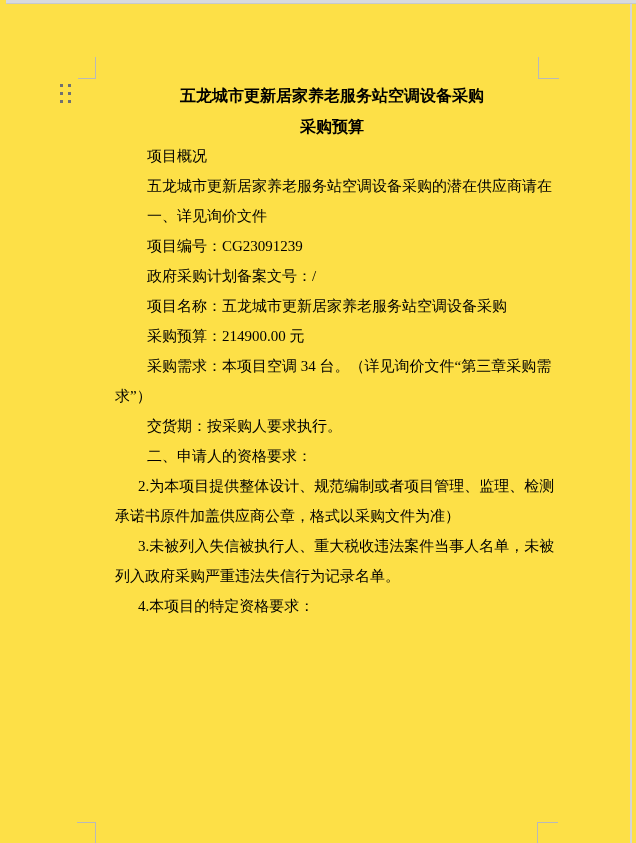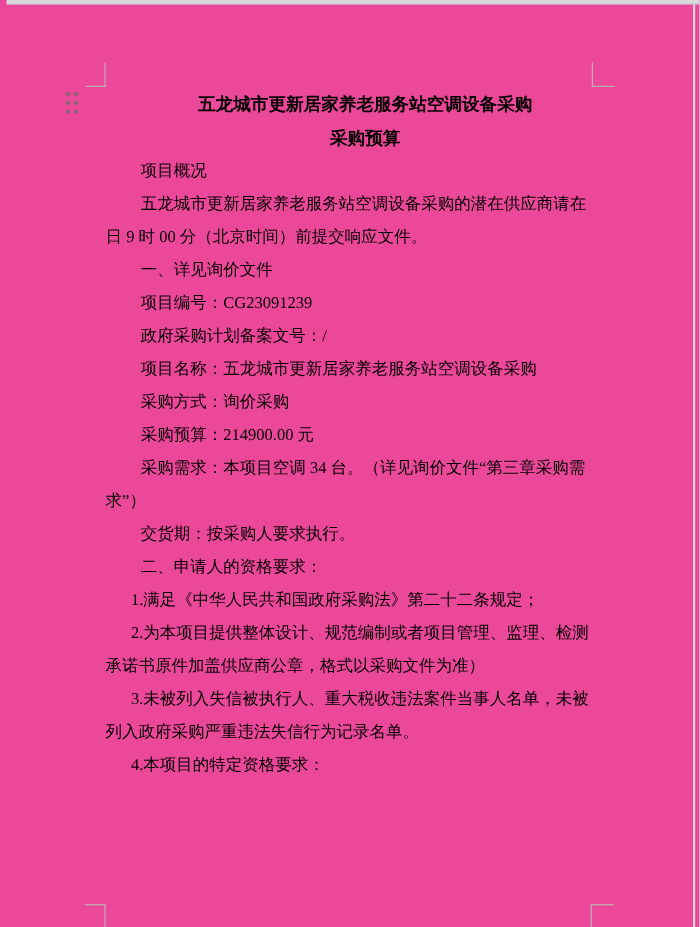--- a/index.html
+++ b/index.html
@@ -8,21 +8,21 @@
     width: 636px;
     height: 843px;
     background: #ffffff;
     overflow: hidden;
     font-family: "Liberation Serif", "DejaVu Serif", serif;
   }
   .viewport {
     position: relative;
     width: 636px;
     height: 843px;
-    background: #ec4899;
+    background: #fde047;
   }
   
   .top-bar {
     position: absolute;
     top: 0; left: 6px; right: 0;
     height: 3px;
     background: #d8dade;
     border-bottom: 1px solid #c6c9cc;
   }
   .right-edge {
@@ -76,20 +76,21 @@
     position: absolute;
     left: 96px; top: 141px;
     width: 444px;
     color: #000000;
   }
   .ln {
     height: 30px;
     line-height: 30px;
     font-size: 15px;
     white-space: nowrap;
+    margin-left: 19px;
   }
   .ind2 { padding-left: 32px; }
   .indnum { padding-left: 23px; }
 </style>
 </head>
 <body>
 
 <div class="viewport">
 
   <div class="top-bar"></div>
@@ -114,32 +115,29 @@
   </div>
 
   <div class="doc-title">
     <div class="t-line">五龙城市更新居家养老服务站空调设备采购</div>
     <div class="t-line">采购预算</div>
   </div>
 
   <div class="doc-body">
     <div class="ln ind2">项目概况</div>
     <div class="ln ind2">五龙城市更新居家养老服务站空调设备采购的潜在供应商请在</div>
-    <div class="ln">日 9 时 00 分（北京时间）前提交响应文件。</div>
     <div class="ln ind2">一、详见询价文件</div>
     <div class="ln ind2">项目编号：CG23091239</div>
     <div class="ln ind2">政府采购计划备案文号：/</div>
     <div class="ln ind2">项目名称：五龙城市更新居家养老服务站空调设备采购</div>
-    <div class="ln ind2">采购方式：询价采购</div>
     <div class="ln ind2">采购预算：214900.00 元</div>
     <div class="ln ind2">采购需求：本项目空调 34 台。（详见询价文件“第三章采购需</div>
     <div class="ln">求”）</div>
     <div class="ln ind2">交货期：按采购人要求执行。</div>
     <div class="ln ind2">二、申请人的资格要求：</div>
-    <div class="ln indnum">1.满足《中华人民共和国政府采购法》第二十二条规定；</div>
     <div class="ln indnum">2.为本项目提供整体设计、规范编制或者项目管理、监理、检测</div>
     <div class="ln">承诺书原件加盖供应商公章，格式以采购文件为准）</div>
     <div class="ln indnum">3.未被列入失信被执行人、重大税收违法案件当事人名单，未被</div>
     <div class="ln">列入政府采购严重违法失信行为记录名单。</div>
     <div class="ln indnum">4.本项目的特定资格要求：</div>
   </div>
 
 </div>
 
 </body></html>

